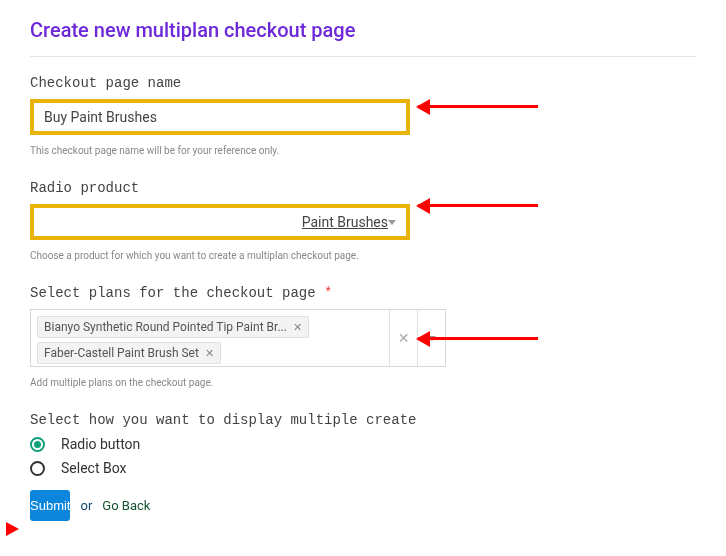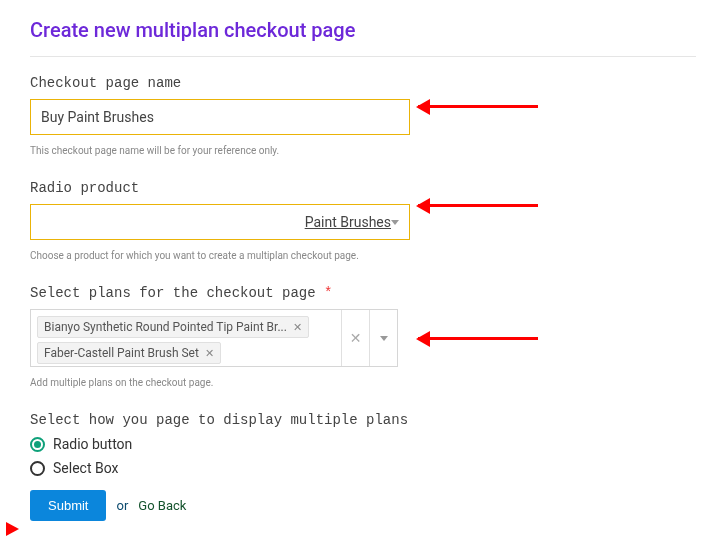--- a/index.html
+++ b/index.html
@@ -30,21 +30,21 @@
     font-size: 14px;
     color: #444;
     display: block;
     margin-bottom: 8px;
     font-family: Liberation Mono, monospace;
   }
   .req { color: #e33; }
   .text-input, .select-box {
     width: 380px;
     height: 36px;
-    border: 1px solid #eab308;
+    border: 4px solid #eab308;
     padding: 0 10px;
     font-size: 14px;
     color: #444;
     background: #fff;
     position: relative;
     display: flex;
     align-items: center;
   }
   .select-box { justify-content: flex-end; text-decoration: underline; }
   .help-text {
@@ -54,21 +54,21 @@
     max-width: 380px;
     line-height: 1.5;
   }
   .caret {
     width: 0; height: 0;
     border-left: 4px solid transparent;
     border-right: 4px solid transparent;
     border-top: 5px solid #999;
   }
   .multi-select {
-    width: 368px;
+    width: 416px;
     border: 1px solid #d6d6d6;
     display: flex;
     background: #fff;
   }
   .chips-area {
     flex: 1;
     padding: 6px 6px 2px 6px;
     display: flex;
     flex-wrap: wrap;
     gap: 4px;
@@ -96,21 +96,21 @@
     display: flex;
     align-items: center;
     justify-content: center;
     border-left: 1px solid #e0e0e0;
     color: #aaa;
     font-size: 14px;
   }
   .radio-row {
     display: flex;
     align-items: center;
-    gap: 8px;
+    gap: 16px;
     margin-bottom: 8px;
     font-size: 14px;
     color: #333;
   }
   .radio-outer {
     width: 15px; height: 15px;
     border-radius: 50%;
     display: flex;
     align-items: center;
     justify-content: center;
@@ -124,21 +124,21 @@
     display: flex;
     align-items: center;
     gap: 10px;
     margin-top: 10px;
   }
   .submit-btn {
     background: #0b86dc;
     color: #fff;
     border: none;
     border-radius: 3px;
-    padding: 8px 18px;
+    padding: 8px 0;
     font-size: 13px;
     font-weight: 500;
     cursor: pointer;
   }
   .or-text { font-size: 13px; color: #0c4a6e; }
   .go-back { font-size: 13px; color: #14532d; cursor: pointer; }
   .arrow {
     position: absolute;
     width: 120px;
     height: 14px;
@@ -212,21 +212,21 @@
       <span>✕</span>
     </div>
     <div class="multi-toggle">
       <span class="caret"></span>
     </div>
   </div>
   <div class="help-text">Add multiple plans on the checkout page.</div>
 </div>
 
 <div class="form-group" style="margin-bottom:14px;">
-  <label class="form-label">Select how you page to display multiple plans</label>
+  <label class="form-label">Select how you want to display multiple create</label>
   <div class="radio-row">
     <span class="radio-outer radio-sel">
         <span class="inner"></span>
       </span>
     <span>Radio button</span>
   </div>
   <div class="radio-row">
     <span class="radio-outer radio-unsel"></span>
     <span>Select Box</span>
   </div>

